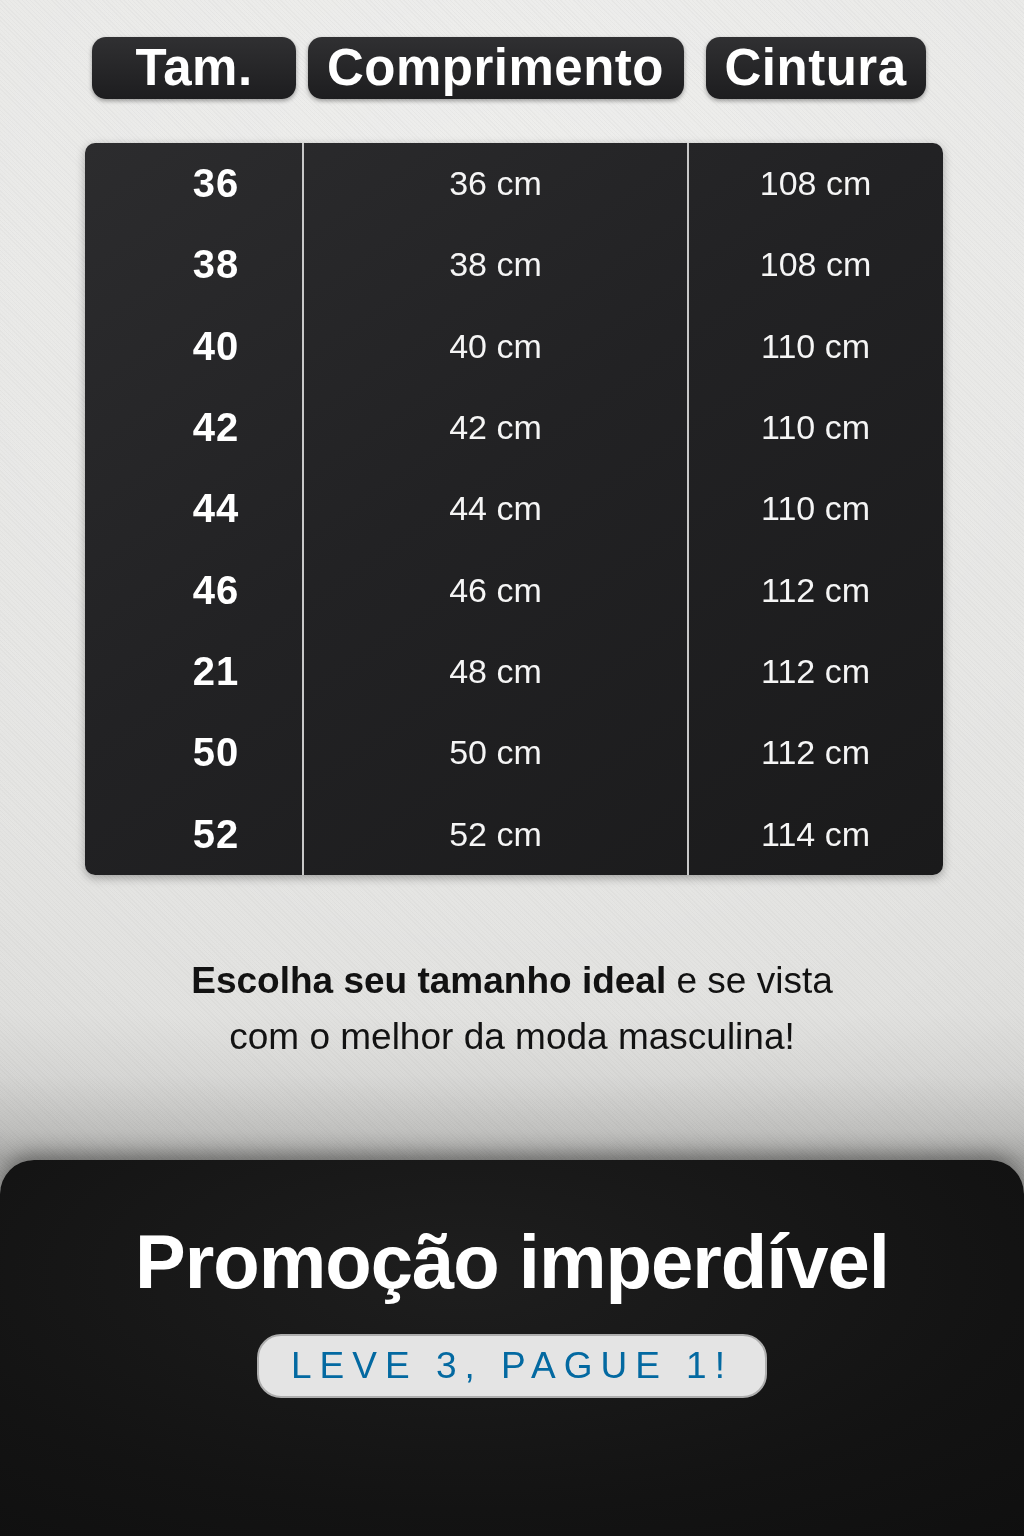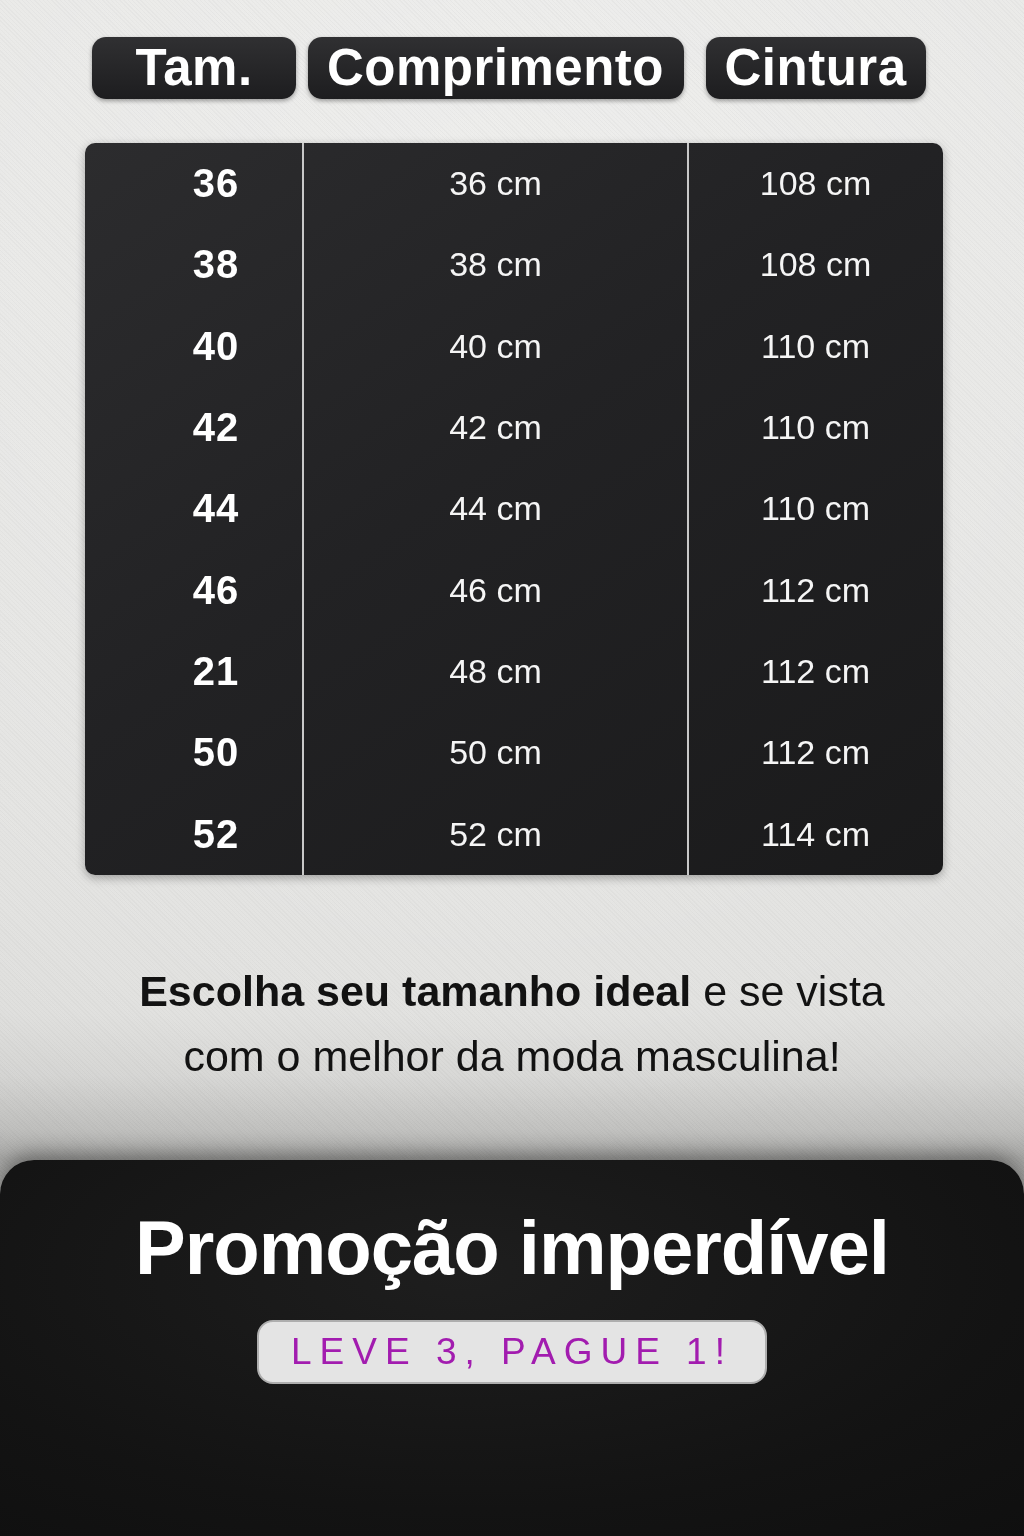--- a/index.html
+++ b/index.html
@@ -57,46 +57,46 @@
   }
   .trow{display:contents;}
   .cell{display:flex;align-items:center;justify-content:center;color:#ffffff;}
   .size-cell{font-size:40px;font-weight:700;letter-spacing:1px;padding-left:44px;}
   .value-cell{font-size:34px;font-weight:400;color:#f5f5f5;}
 
   
   .tagline{
     left:0;top:916px;width:1024px;
     text-align:center;
-    font-size:43px;line-height:1.5;
+    font-size:37px;line-height:1.5;
     color:#121212;font-weight:400;
   }
   .tagline strong{font-weight:800;}
 
   
   .promo{
     left:0;top:1160px;width:1024px;height:376px;
     border-radius:34px 34px 0 0;
     background:radial-gradient(120% 140% at 45% 30%, #1e1e1e 0%, #131313 45%, #0a0a0a 100%);
     box-shadow:0 -6px 18px rgba(0,0,0,0.35);
     text-align:center;
   }
   .promo-title{
-    margin:0 auto;padding-top:46px;
+    margin:0 auto;padding-top:60px;
     font-size:76px;line-height:84px;
     font-weight:800;color:#ffffff;letter-spacing:-1px;
   }
   .promo-badge{
     margin:30px auto 0;width:fit-content;
     padding:9px 32px;
     background:#e4e4e4;
     border:2px solid #aeaeae;
-    border-radius:16px;
+    border-radius:24px;
     font-size:37px;font-weight:500;
-    letter-spacing:8px;color:#a21caf;
+    letter-spacing:8px;color:#0369a1;
     white-space:nowrap;
   }
 </style>
 </head>
 <body>
 
 <div class="canvas">
 
   <div class="layer header-row">
     <div class="hcell">

